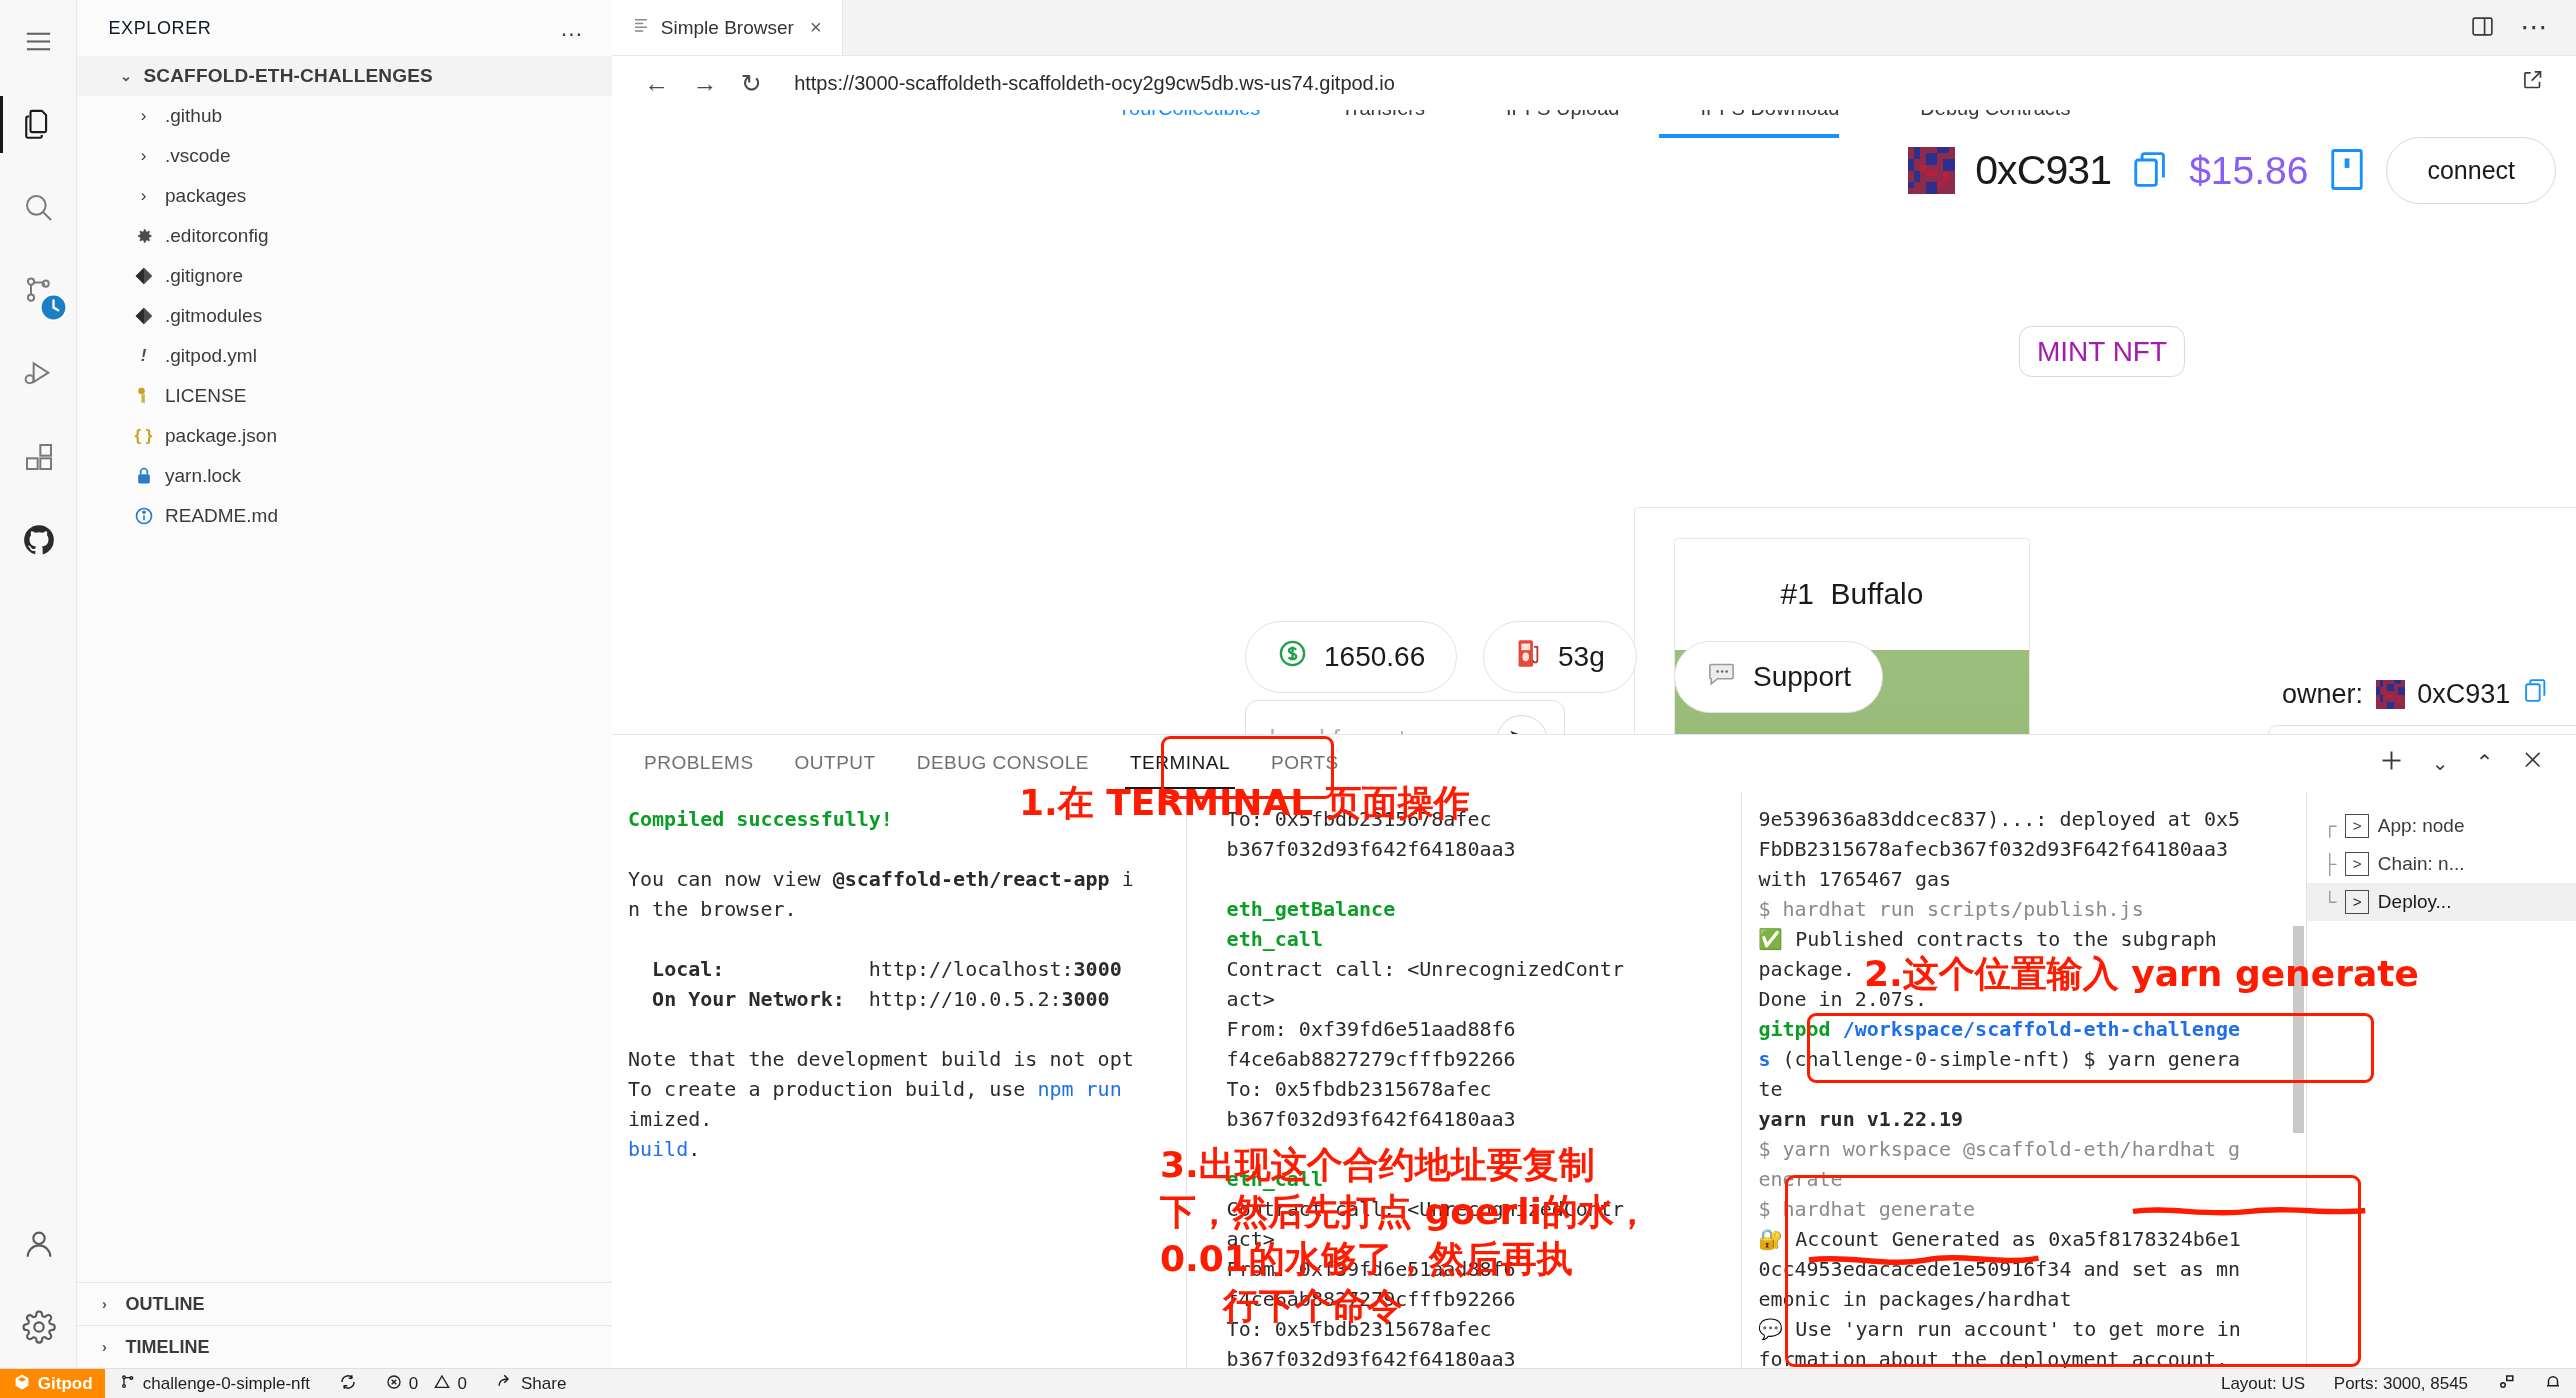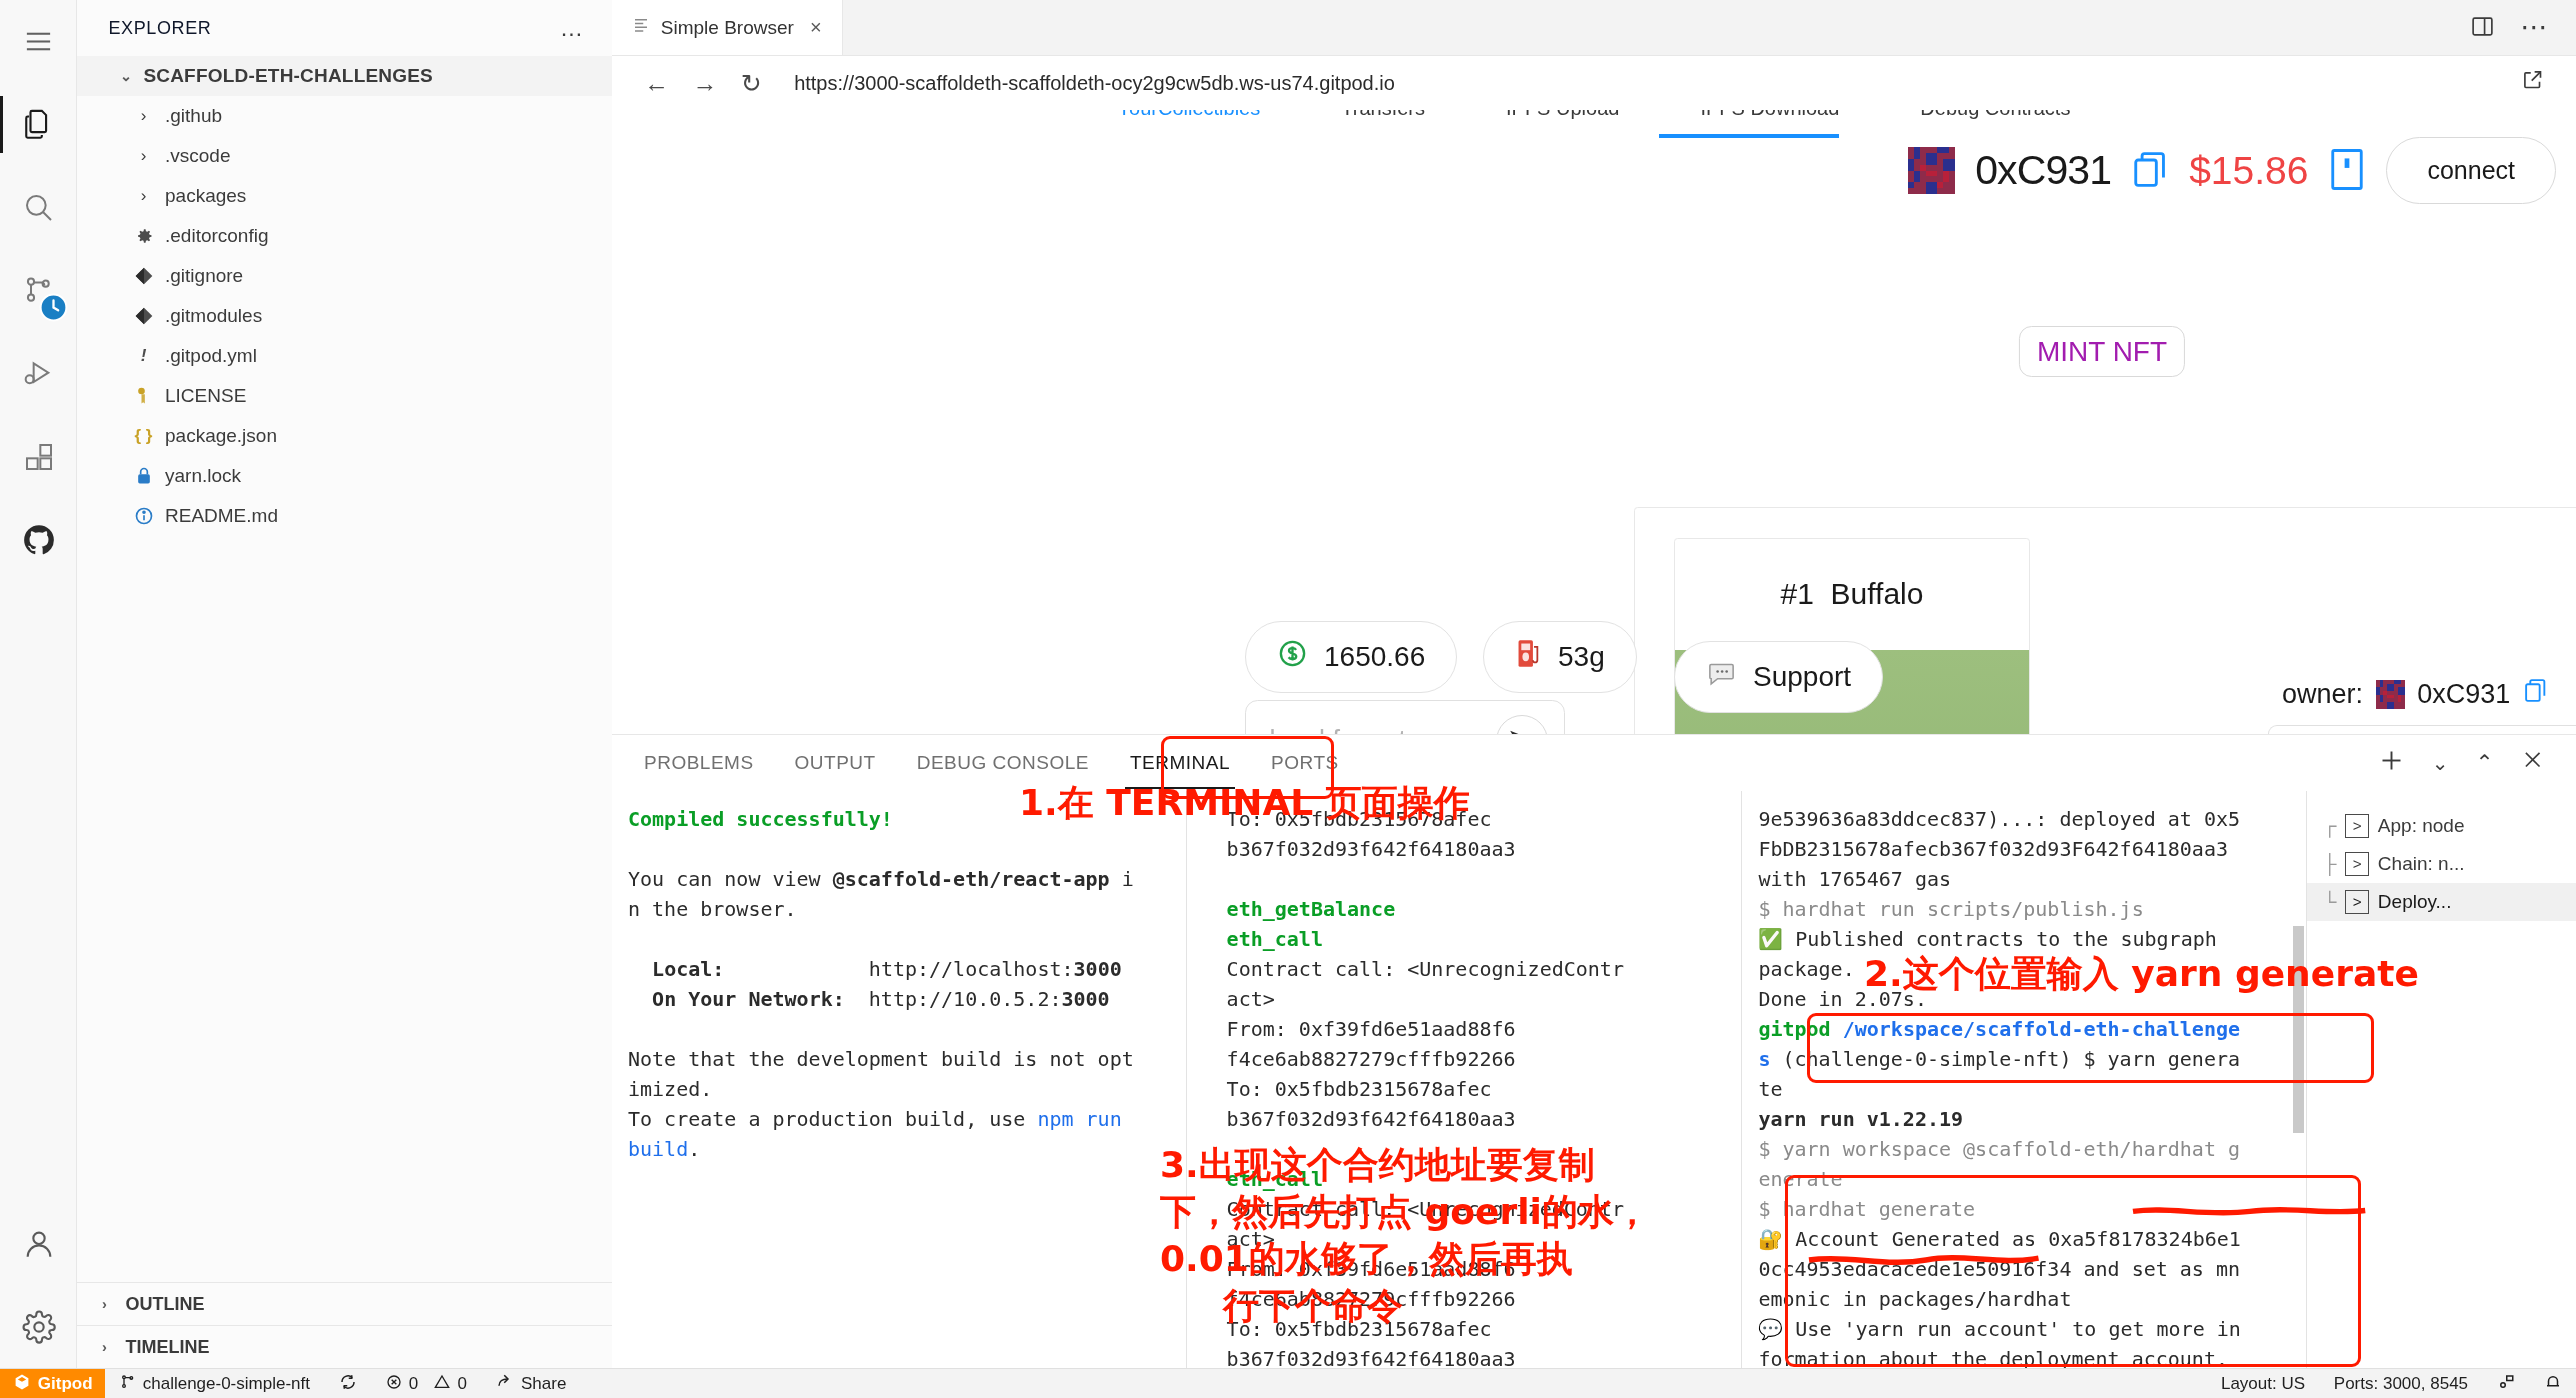--- a/index.html
+++ b/index.html
@@ -57,21 +57,21 @@
     font-size:20px; color:#3a3a3a; }
   .wv-nav .on { color:#1890ff; }
   .wv-nav span { position:relative; top:-14.4px; }
   .wv-underline { position:absolute; left:1047px; top:24px; width:180px; height:3.6px;
     background:#1890ff; }
 
   .wv-acct { position:absolute; right:20px; top:27px; display:flex; align-items:center; gap:20px; }
   .blockie { width:47px; height:47px; display:block; }
   .addr { font-size:41px; color:#1a1a1a; letter-spacing:-0.9px; }
   .copy-ic { color:#1890ff; }
-  .bal { font-size:39px; color:#ef4444; }
+  .bal { font-size:39px; color:#8b5cf6; }
   .connect-btn { border:0.9px solid #d9d9d9; border-radius:36px; height:67px;
     display:flex; align-items:center; padding:0 40px; font-size:25px; color:#1a1a1a;
     background:#fff; }
 
   .mint-btn { position:absolute; left:1490px; top:216px; transform:translateX(-50%);
     border:0.9px solid #d9d9d9; border-radius:12.6px; height:51px; padding:0 17px;
     display:flex; align-items:center; font-size:28px; color:#a21caf; background:#fff; }
 
   .card-outer { position:absolute; left:1022px; top:397px; width:1152px; height:432px;
     border:0.9px solid #e8e8e8; border-radius:3.6px; }
@@ -550,22 +550,22 @@
       <div class="tcol c1">
         <div class="g">Compiled successfully!</div>
         <div>&nbsp;</div>
         <div>You can now view <b>@scaffold-eth/react-app</b> i</div>
         <div>n the browser.</div>
         <div>&nbsp;</div>
         <div>&nbsp;&nbsp;<b>Local:</b>&nbsp;&nbsp;&nbsp;&nbsp;&nbsp;&nbsp;&nbsp;&nbsp;&nbsp;&nbsp;&nbsp;&nbsp;http://localhost:<b>3000</b></div>
         <div>&nbsp;&nbsp;<b>On Your Network:</b>&nbsp;&nbsp;http://10.0.5.2:<b>3000</b></div>
         <div>&nbsp;</div>
         <div>Note that the development build is not opt</div>
+        <div>To create a production build, use <span class="b">npm run</span></div>
         <div>imized.</div>
-        <div>To create a production build, use <span class="b">npm run</span></div>
         <div class="b">build<span style="color:#2b2b2b">.</span></div>
       </div>
 
       <div class="tcol c2">
         <div>  To:                0x5fbdb2315678afec</div>
         <div>b367f032d93f642f64180aa3</div>
         <div>&nbsp;</div>
         <div class="g">eth_getBalance</div>
         <div class="g">eth_call</div>
         <div>  Contract call:     &lt;UnrecognizedContr</div>

